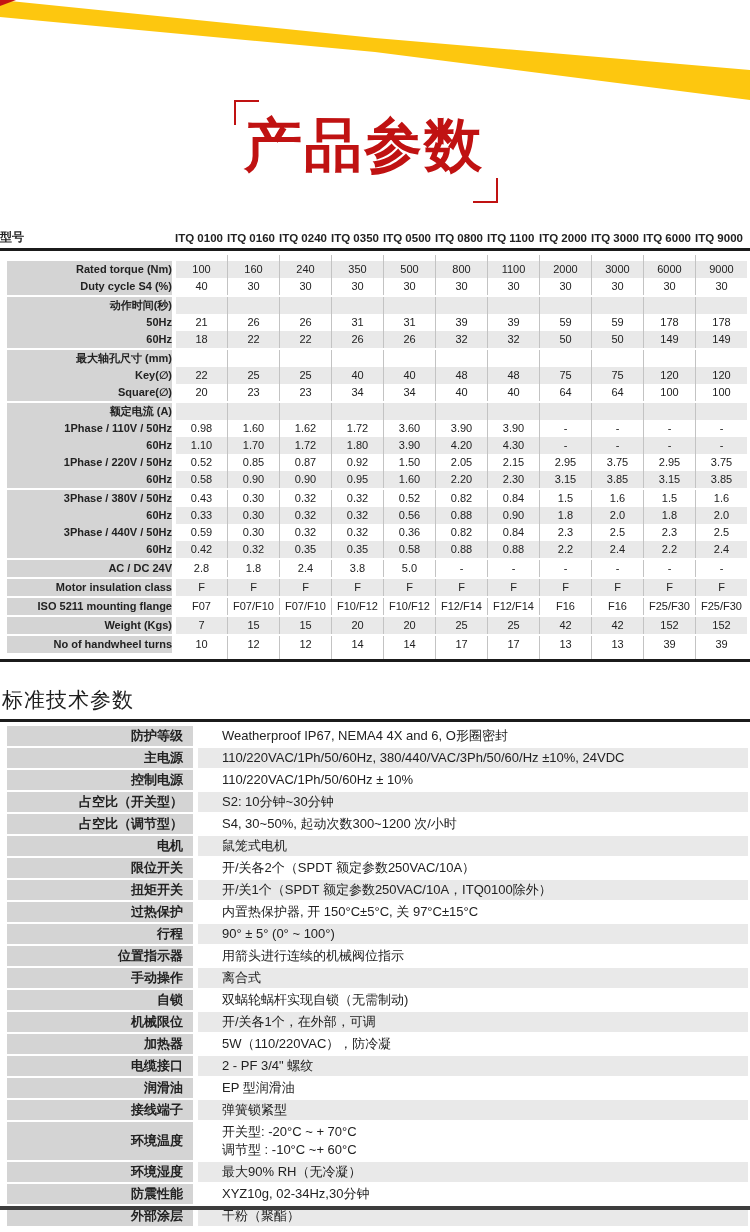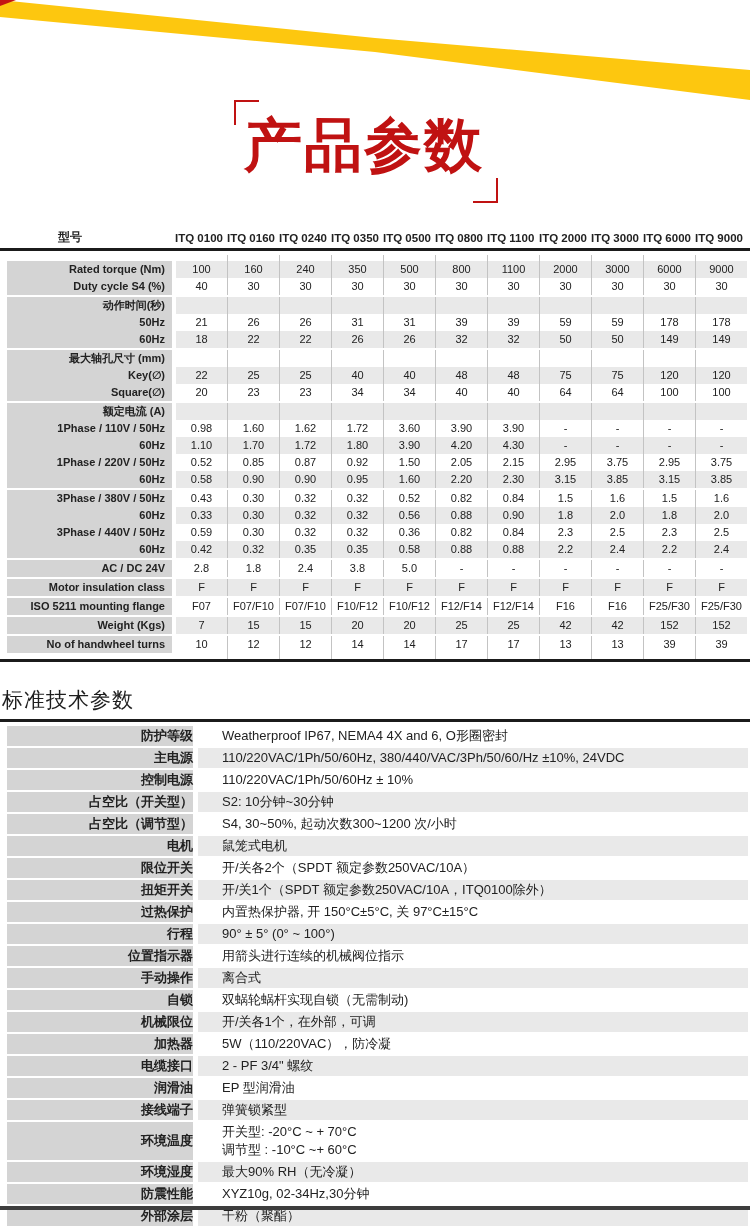--- a/index.html
+++ b/index.html
@@ -15,46 +15,46 @@
   .title-wrap{position:absolute;left:234px;top:100px;width:264px;height:103px;}
   .bracket{position:absolute;width:25px;height:25px;}
   .bracket.tl{left:0;top:0;border-left:2px solid var(--title-red,#c01212);border-top:2px solid var(--title-red,#c01212);}
   .bracket.br{right:0;bottom:0;border-right:2px solid var(--title-red,#c01212);border-bottom:2px solid var(--title-red,#c01212);}
   .page-title{position:absolute;left:10px;top:13px;font-size:58px;line-height:64px;font-weight:bold;
               color:var(--title-red,#c01212);letter-spacing:2px;white-space:nowrap;}
 
   
   .model-row{position:absolute;top:227px;left:0;width:750px;height:24px;display:flex;align-items:center;
              border-bottom:3px solid var(--line-black,#1b1b1b);font-weight:bold;font-size:12px;}
-  .m-label{width:140px;text-align:center;}
+  .m-label{width:140px;text-align:left;}
   .m-spacer{width:35px;}
   .m-cells{flex:1;display:flex;margin-right:3px;}
   .m-cell{flex:1;text-align:left;white-space:nowrap;font-size:11.5px;}
 
   
   .spec-table{position:absolute;top:255px;left:0;width:750px;border-bottom:3px solid var(--line-black,#1b1b1b);}
   .s-row{display:flex;height:17px;}
   .s-row.strip{height:6px;}
   .s-row.gs{margin-top:2px;justify-content:flex-end;}
   .s-label{width:165px;margin-left:7px;background:var(--label-grey,#d4d4d4);text-align:right;
-           padding-right:7px;font-weight:bold;font-size:11px;line-height:17px;white-space:nowrap;}
+           font-weight:bold;font-size:11px;line-height:17px;white-space:nowrap;}
   .s-row.strip .s-label{background:transparent;}
   .s-gap{width:4px;}
   .s-cells{flex:1;display:flex;margin-right:3px;}
   .s-cell{flex:1;text-align:center;font-size:11px;line-height:17px;white-space:nowrap;}
   .s-cell + .s-cell{border-left:1px solid #c3c3c3;}
   .s-row.shade .s-cell{background:var(--row-shade,#e9e9e9);}
 
   
   .section-title{position:absolute;left:2px;top:686px;font-size:21px;font-weight:normal;color:#1e1e1e;letter-spacing:1px;}
   .section-line{position:absolute;left:0;top:719px;width:750px;height:3px;background:var(--line-black,#1b1b1b);}
   .tech-table{position:absolute;left:0;top:726px;width:750px;}
   .t-row{display:flex;margin-bottom:2px;min-height:19px;}
   .t-label{width:186px;margin-left:7px;background:var(--label-grey,#d4d4d4);display:flex;align-items:center;
-           justify-content:flex-end;font-weight:bold;font-size:13px;white-space:nowrap;}
+           justify-content:flex-end;padding-right:10px;font-weight:bold;font-size:13px;white-space:nowrap;}
   .t-gap{width:5px;}
   .t-value{flex:1;margin-right:2px;display:flex;align-items:center;padding:1px 8px 1px 24px;
            font-size:13px;line-height:18px;}
   .t-value .t-text{white-space:pre-line;}
   .t-row.shade .t-value{background:var(--row-shade,#e9e9e9);}
 
   .bottom-bar{position:absolute;left:0;top:1206px;width:750px;height:4px;background:var(--bottom-bar,#3d3d3d);}
 </style>
 </head>
 <body>

